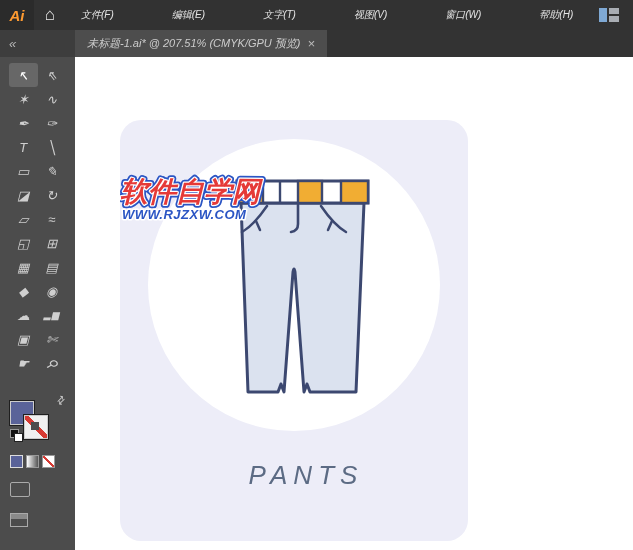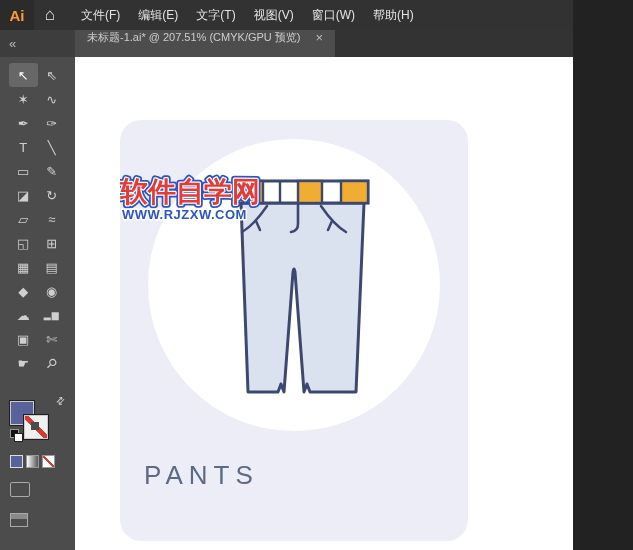--- a/index.html
+++ b/index.html
@@ -1,37 +1,37 @@
 <!DOCTYPE html>
 <html><head>
 <meta charset="utf-8">
 <style>
   html,body{margin:0;padding:0;background:#222;}
-  .screen{position:relative;width:573px;height:550px;background:#ffffff;overflow:hidden;
-          font-family:"Liberation Sans",sans-serif;}
+  .screen{position:relative;width:633px;height:550px;background:#ffffff;overflow:hidden;
+          font-family:"Liberation Sans",sans-serif;font-style:italic;}
 
   
   .menubar{position:absolute;left:0;top:0;width:633px;height:30px;background:#323232;
            display:flex;align-items:center;color:#e3e3e3;}
   .logo{width:34px;height:30px;display:flex;align-items:center;justify-content:center;
         background:#2b2b2b;color:#ff9b31;font-weight:bold;font-size:15px;}
   .home{width:32px;text-align:center;font-size:17px;color:#e8e8e8;line-height:30px;}
-  .menus{display:flex;font-size:12px;margin-left:6px;}
+  .menus{display:flex;font-size:10px;margin-left:6px;gap:40px;}
   .menu-item{padding:0 9px;line-height:30px;white-space:nowrap;}
   .ws{margin-left:auto;margin-right:14px;width:20px;height:14px;display:flex;gap:2px;}
   .ws .wsl{width:8px;height:14px;background:#7fa9d4;}
   .ws .wsr{display:flex;flex-direction:column;gap:2px;flex:1;}
   .ws .wsr i{display:block;flex:1;background:#a9adb3;}
 
   
   .tabbar{position:absolute;left:0;top:30px;width:633px;height:27px;background:#333333;display:flex;}
   .tab-left{width:75px;background:#3d3d3d;display:flex;align-items:center;padding-left:9px;
             color:#b8b8b8;font-size:13px;box-sizing:border-box;}
-  .tab{background:#4d4d4d;color:#cccccc;font-size:11px;display:flex;
-       gap:15px;padding:0 12px;white-space:nowrap;}
+  .tab{background:#4d4d4d;color:#cccccc;font-size:11px;display:flex;align-items:center;
+       gap:7px;padding:0 12px;white-space:nowrap;}
   .tab-close{color:#bbbbbb;font-size:13px;}
 
   
   .toolbar{position:absolute;left:0;top:57px;width:75px;height:493px;background:#4c4c4c;
            box-sizing:border-box;}
   .tools{display:grid;grid-template-columns:1fr 1fr;padding:6px 9px 0 9px;}
   .tool{height:24px;display:flex;align-items:center;justify-content:center;
         color:#cfcfcf;font-size:13px;}
   .tool.active{background:#676767;border-radius:3px;color:#ffffff;}
   .tool.rot45{transform:rotate(45deg);}
@@ -57,21 +57,21 @@
           background-image:linear-gradient(45deg,transparent 42%,#d63a33 42%,#d63a33 58%,transparent 58%);}
   .draw-mode{width:18px;height:13px;border:1px solid #aaaaaa;border-radius:2px;margin:14px 0 0 10px;}
   .screen-mode{width:16px;height:12px;border:1px solid #aaaaaa;margin:16px 0 0 10px;
                background:linear-gradient(#8a8a8a 0 45%,transparent 45%);}
 
   
   .canvas{position:absolute;left:75px;top:57px;width:558px;height:493px;background:#ffffff;}
   .card{position:absolute;left:45px;top:63px;width:348px;height:421px;background:#ededf8;border-radius:21px;}
   .big-circle{position:absolute;left:28px;top:19px;width:292px;height:292px;border-radius:50%;background:#ffffff;}
   svg.pants{position:absolute;left:0;top:0;width:348px;height:421px;}
-  .caption{position:absolute;left:0;right:0;top:340px;text-align:left;
+  .caption{position:absolute;left:0;right:0;top:340px;text-align:center;
            font-size:26px;letter-spacing:6px;color:#5c6b84;padding-left:24px;}
   .wm-back{font-weight:bold;font-size:28px;}
   .wm-front{font-weight:bold;font-size:28px;}
   .wm2{font-weight:bold;font-size:13px;letter-spacing:0.5px;}
 </style>
 </head>
 <body>
 
 <div class="screen">
 

